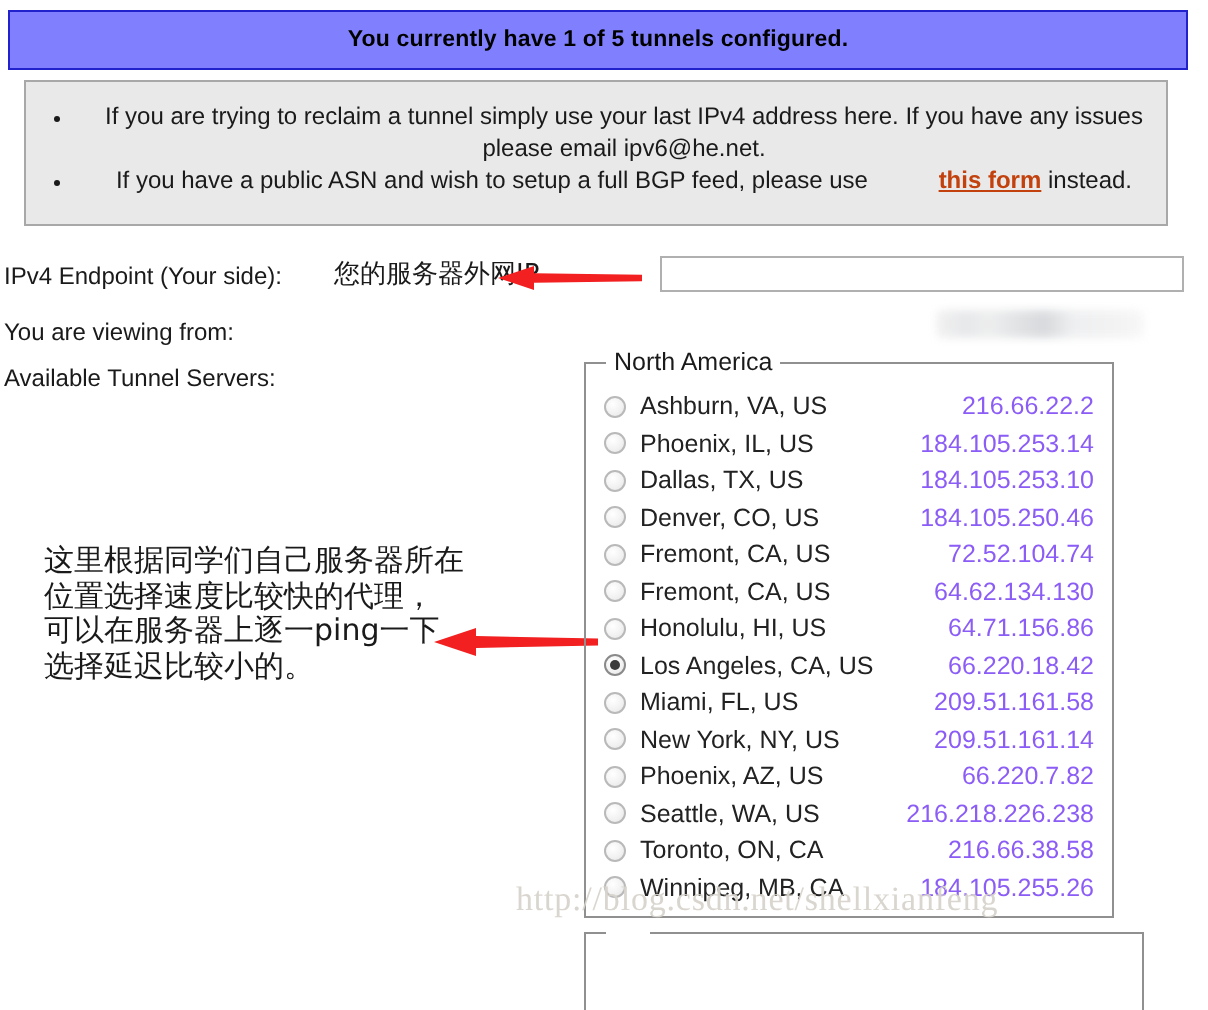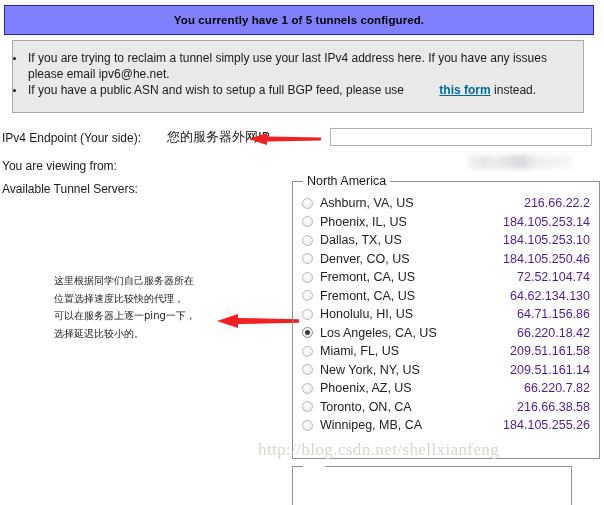--- a/index.html
+++ b/index.html
@@ -44,35 +44,36 @@
     left: 12px;
     top: 40px;
     width: 572px;
     height: 73px;
     box-sizing: border-box;
     background: #e9e9e9;
     border: 1px solid #a8a8a8;
   }
   .notice ul {
     margin: 10px 0 0 0;
-    padding-left: 13px;
+    padding-left: 26px;
     list-style: disc;
+    text-align: center;
   }
   .notice li {
     font-size: 12px;
     line-height: 15.5px;
     color: #1a1a1a;
     margin-bottom: 1px;
     padding-left: 2px;
   }
   .notice li::marker {
     font-size: 10px;
   }
   .form-link {
-    color: #0369a1;
+    color: #c2410c;
     font-weight: bold;
     text-decoration: underline;
     cursor: pointer;
     margin-left: 32px;
   }
 
   
   .lbl {
     position: absolute;
     left: 2px;
@@ -138,40 +139,39 @@
     filter: blur(2.1px);
     opacity: 0.95;
   }
 
   
   .cn-note {
     position: absolute;
     left: 22px;
     top: 272px;
     font-family: "DejaVu Sans", "Liberation Sans", sans-serif;
-    font-size: 10px;
+    font-size: 15px;
     line-height: 17.5px;
     color: #1a1a1a;
     white-space: pre-line;
-    margin-left: 32px;
   }
   .arrow-note {
     position: absolute;
     left: 217px;
     top: 313px;
     width: 82px;
     height: 16px;
   }
 
   
   .server-fieldset {
     position: absolute;
     left: 292px;
     top: 181px;
-    width: 308px;
+    width: 265px;
     height: 278px;
     box-sizing: border-box;
     border: 1px solid #909090;
     background: transparent;
   }
   .fieldset-legend {
     position: absolute;
     left: 10px;
     top: -8px;
     background: #ffffff;
@@ -220,21 +220,21 @@
     background: #3a3a3a;
   }
   .server-name {
     font-size: 12.5px;
     color: #222222;
     white-space: nowrap;
   }
   .server-ip {
     margin-left: auto;
     font-size: 12.5px;
-    color: #4c1d95;
+    color: #8b5cf6;
     white-space: nowrap;
     text-align: right;
   }
 
   
   .next-fieldset {
     position: absolute;
     left: 292px;
     top: 466px;
     width: 280px;
@@ -362,20 +362,25 @@
         <span class="server-name">New York, NY, US</span>
         <span class="server-ip">209.51.161.14</span>
       </div>
       <div class="server-row">
         <span class="radio"></span>
         <span class="server-name">Phoenix, AZ, US</span>
         <span class="server-ip">66.220.7.82</span>
       </div>
       <div class="server-row">
         <span class="radio"></span>
+        <span class="server-name">Seattle, WA, US</span>
+        <span class="server-ip">216.218.226.238</span>
+      </div>
+      <div class="server-row">
+        <span class="radio"></span>
         <span class="server-name">Toronto, ON, CA</span>
         <span class="server-ip">216.66.38.58</span>
       </div>
       <div class="server-row">
         <span class="radio"></span>
         <span class="server-name">Winnipeg, MB, CA</span>
         <span class="server-ip">184.105.255.26</span>
       </div>
     </div>
 </div>

